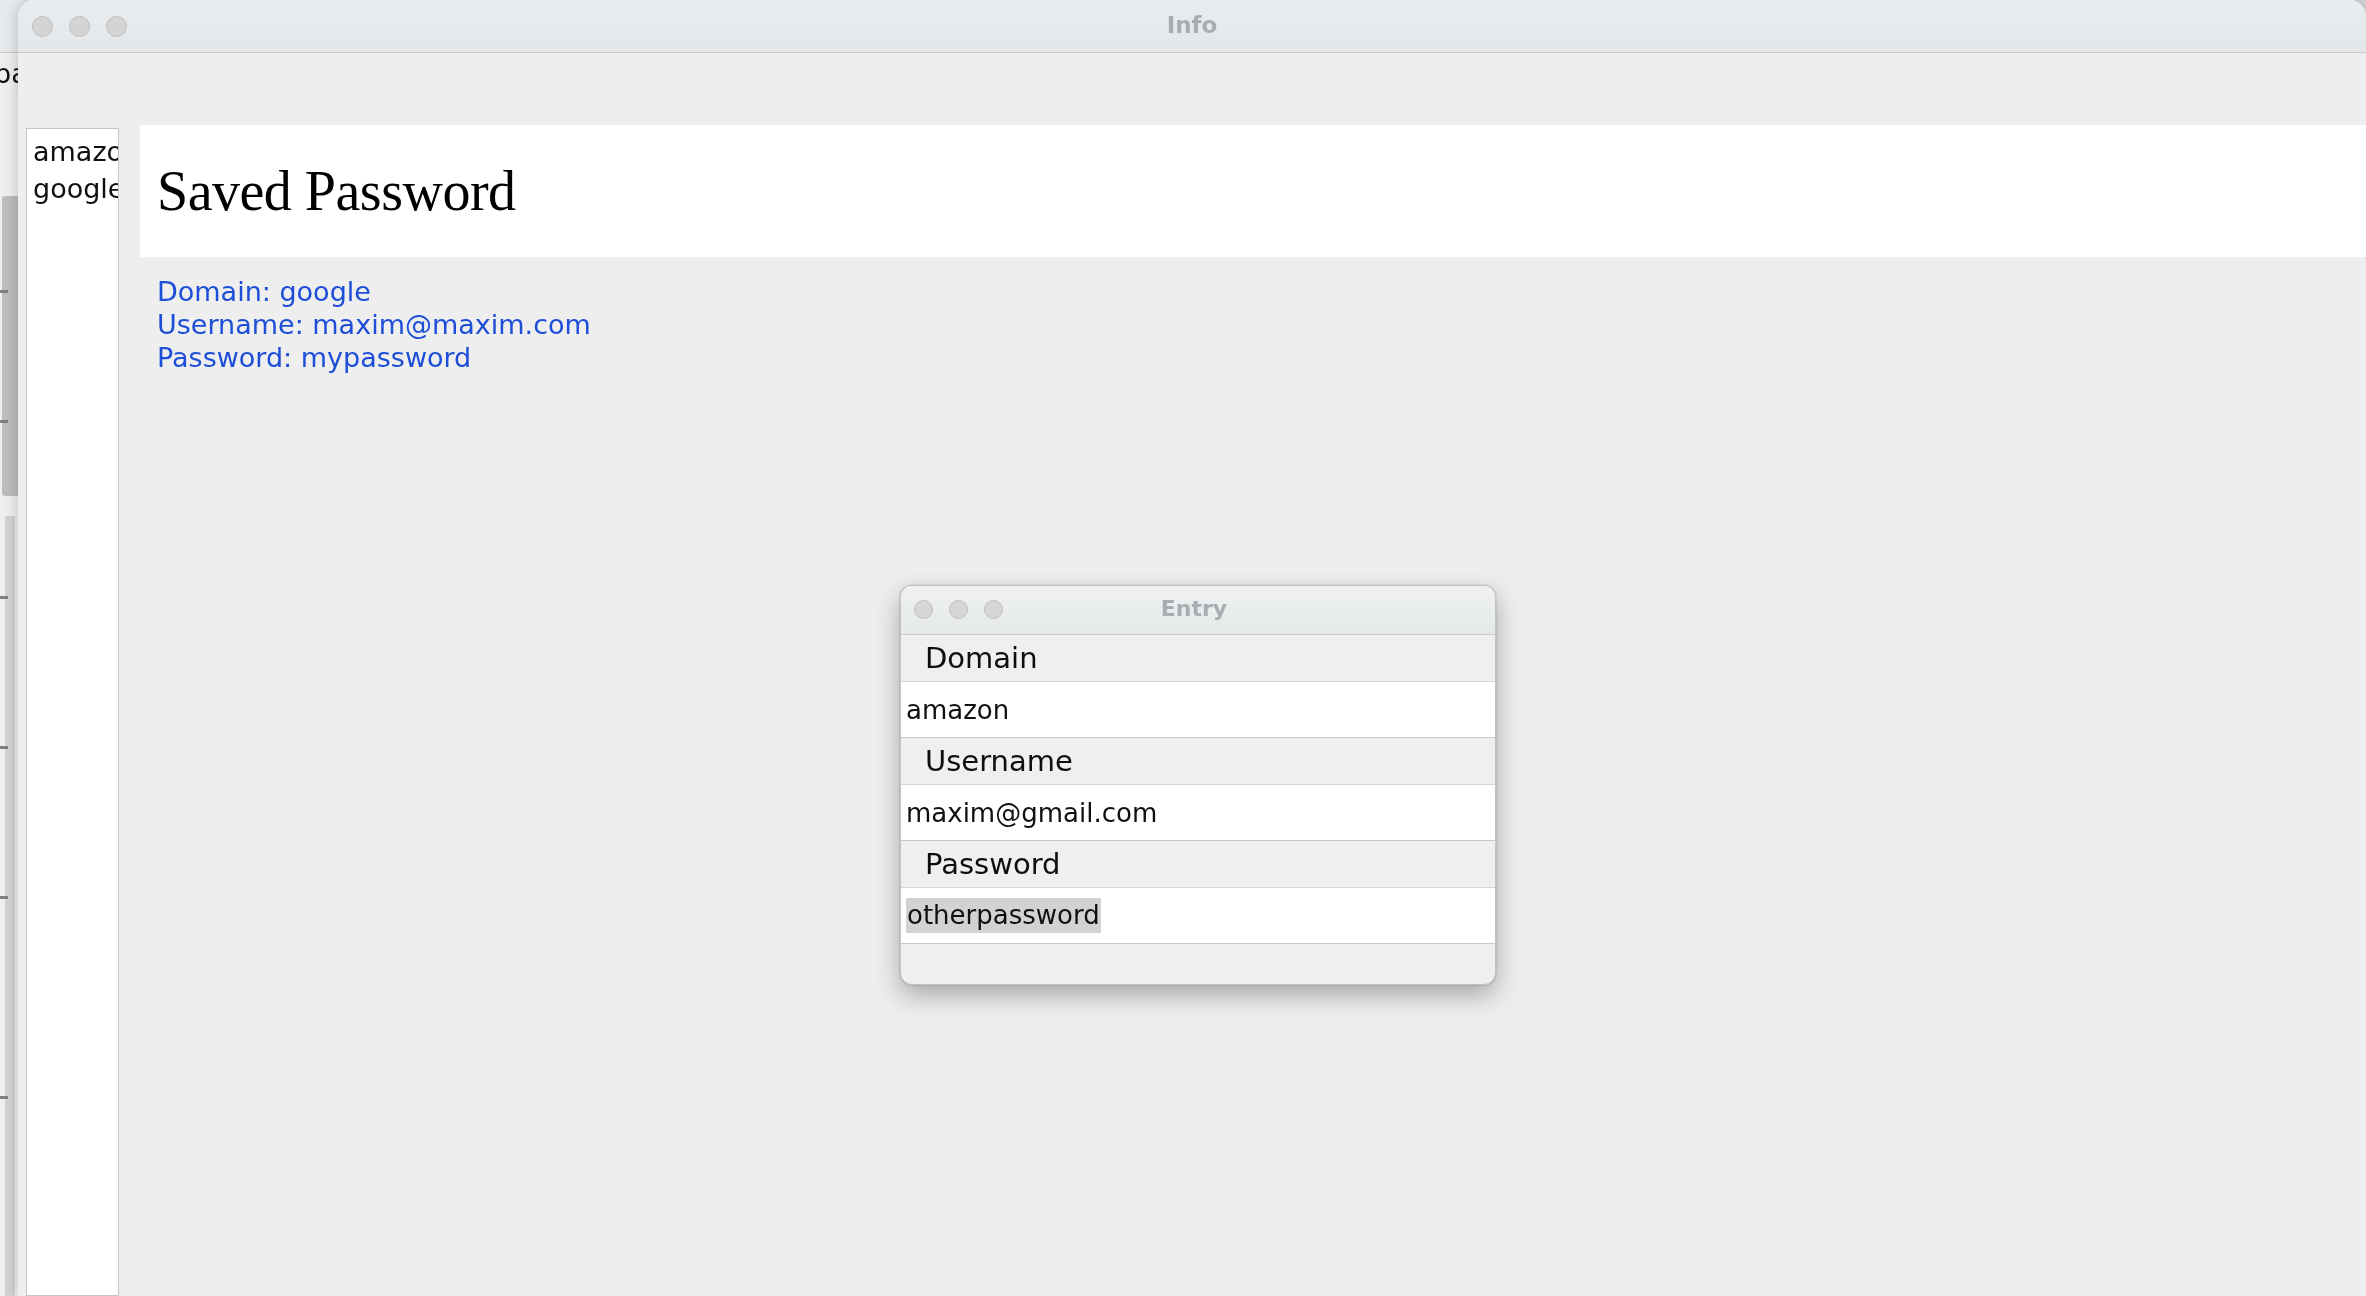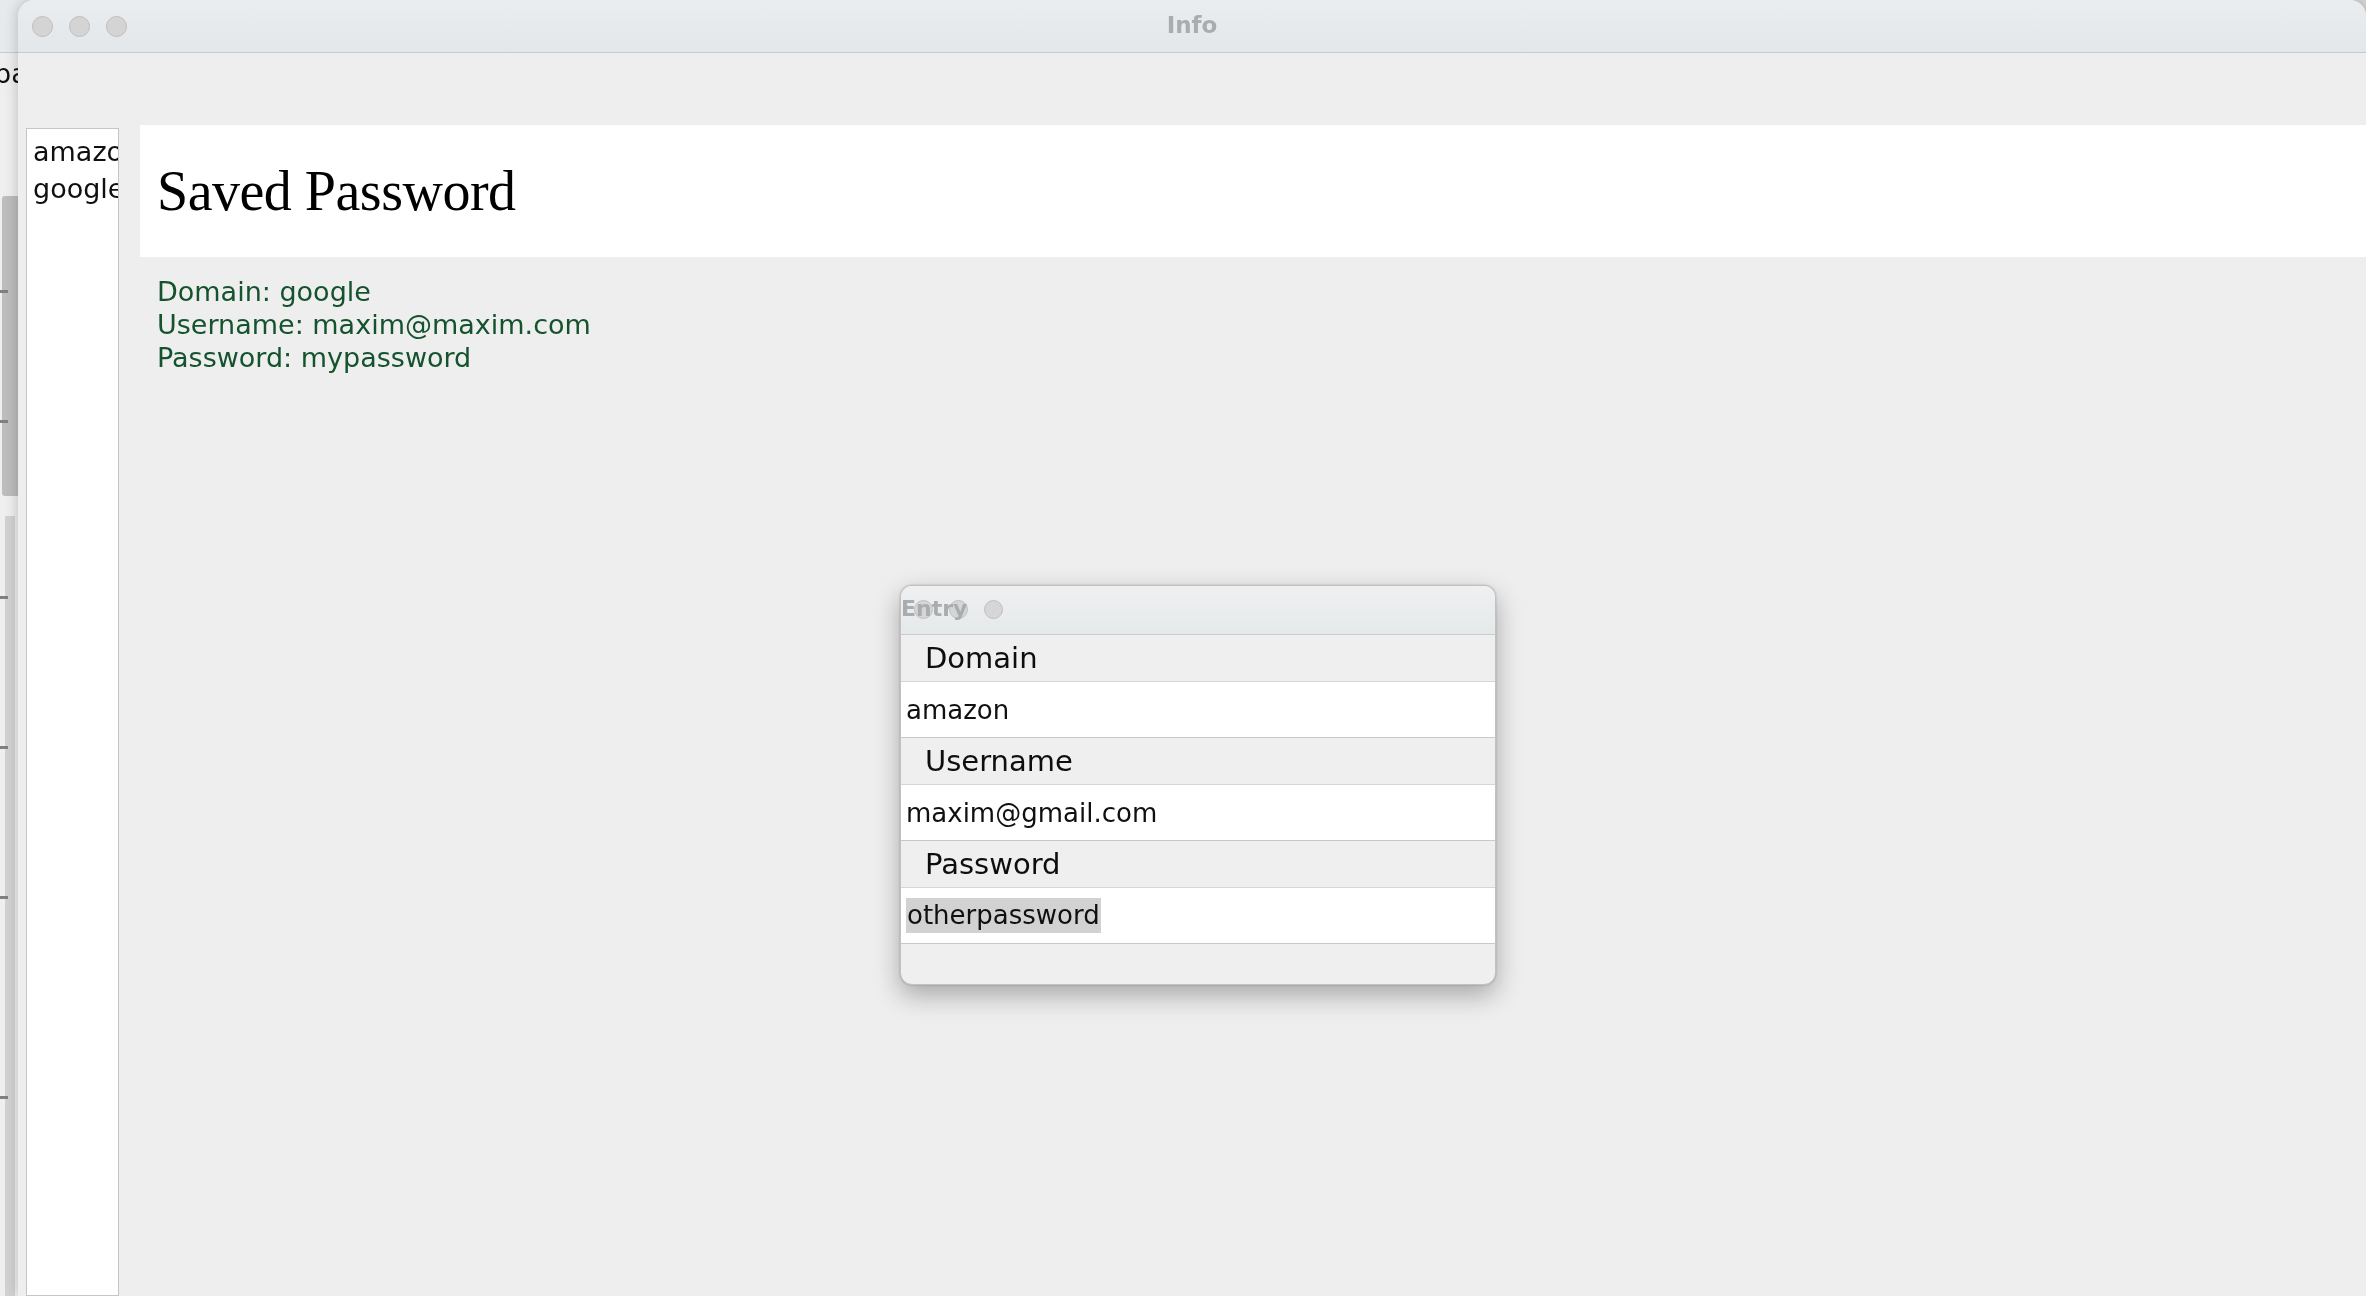--- a/index.html
+++ b/index.html
@@ -218,21 +218,21 @@
     letter-spacing: -0.5px;
     white-space: nowrap;
   }
 
   .details {
     position: absolute;
     left: 17px;
     top: 171px;
     font-size: 27px;
     line-height: 33px;
-    color: #14532d;
+    color: #1d4ed8;
     font-family: "DejaVu Sans", sans-serif;
   }
   .details div { white-space: nowrap; }
 
   
   .entry-dialog {
     position: absolute;
     left: 900px;
     top: 585px;
     width: 596px;
@@ -262,20 +262,21 @@
     height: 19px;
     border-radius: 50%;
     background: #d6d6d6;
     border: 1px solid #c0c0c0;
     box-sizing: border-box;
   }
   .entry-title {
     position: absolute;
     left: 0; right: 8px;
     top: 10px;
+    text-align: center;
     font-size: 22px;
     font-weight: bold;
     color: #a9adb0;
     font-family: "DejaVu Sans", sans-serif;
   }
 
   .field-label {
     height: 47px;
     line-height: 47px;
     padding-left: 24px;

